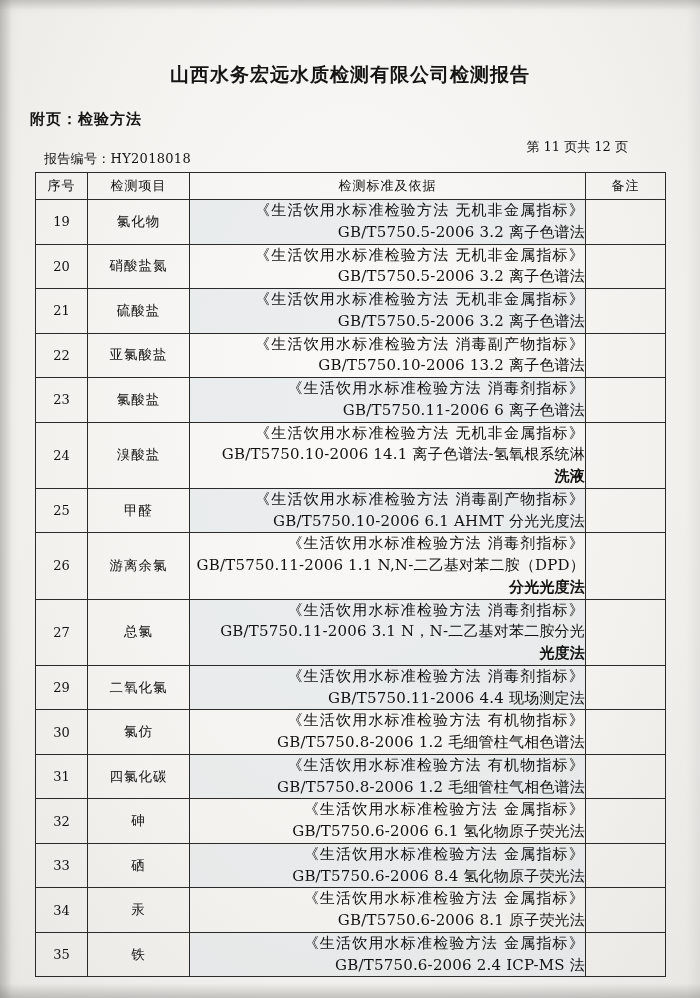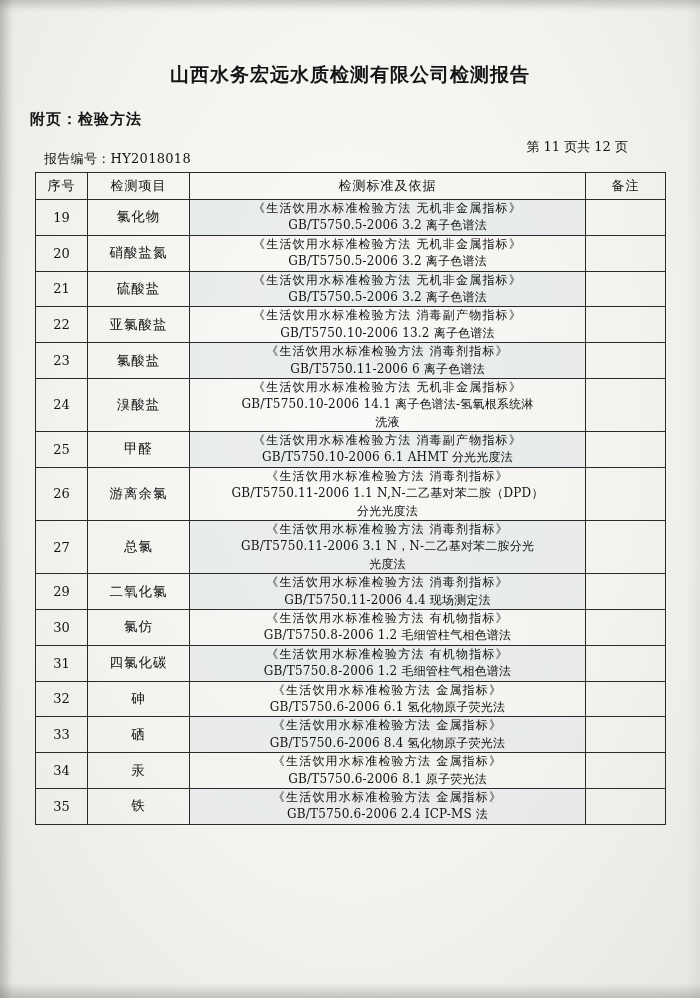--- a/index.html
+++ b/index.html
@@ -120,35 +120,36 @@
     text-align: center;
     font-size: 13px;
   }
   td.item {
     text-align: center;
     font-size: 13.5px;
     letter-spacing: 1px;
   }
   td.std {
     padding: 3px 4px 3px 6px;
-    font-size: 12px;
+    font-size: 15px;
     line-height: 1.45;
-    text-align: center;
+    text-align: right;
   }
   td.std .l1 {
     letter-spacing: 1.2px;
     display: block;
   }
   td.std .l2 {
     display: block;
     letter-spacing: 0.2px;
   }
   td.std .l3 {
     display: block;
     letter-spacing: 0.2px;
+    font-weight: bold;
   }
   td.note { }
 
   
   tr.shade td.std { background: rgba(222,228,232,0.55); }
 
   .edge-dark-left {
     position: absolute;
     left: 0; top: 0; bottom: 0; width: 12px;
     background: linear-gradient(90deg, rgba(120,118,114,0.35), rgba(120,118,114,0));

